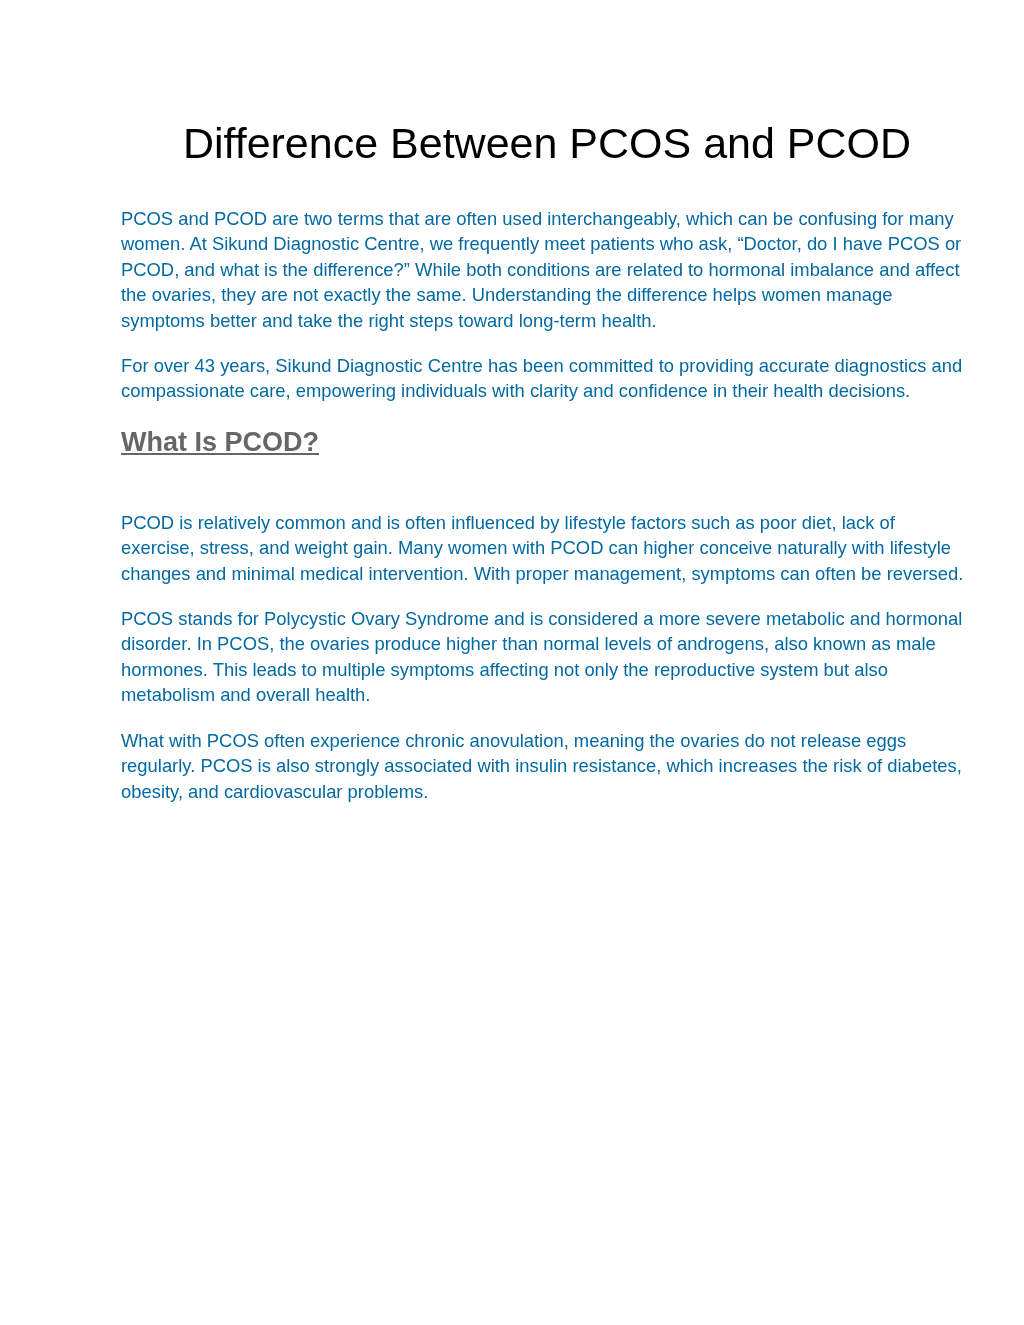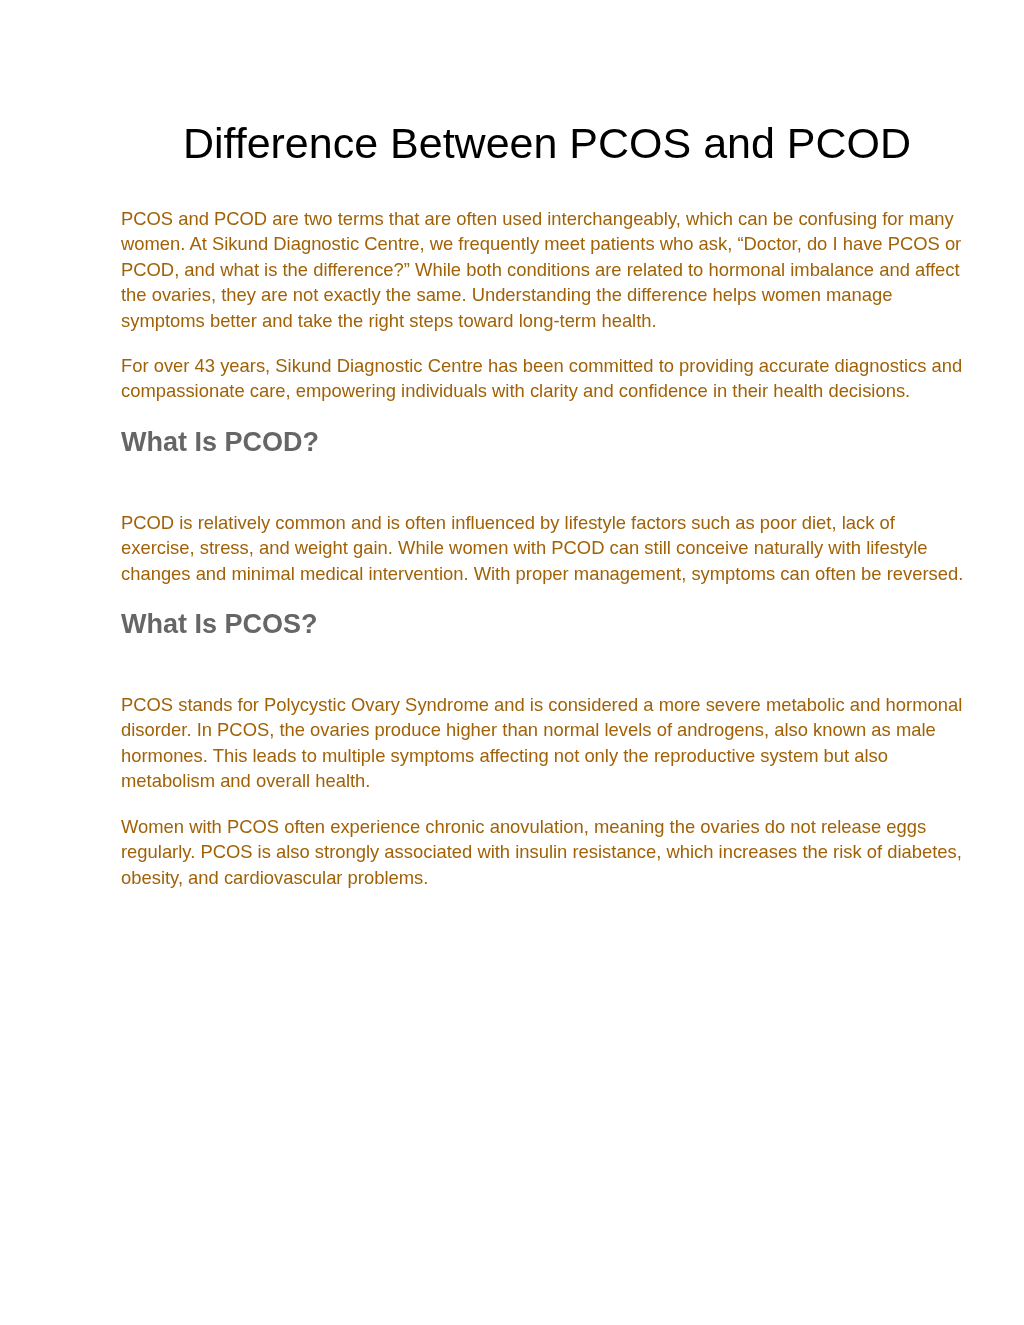--- a/index.html
+++ b/index.html
@@ -24,38 +24,38 @@
     font-weight: 400;
     color: #000000;
     text-align: center;
     margin: 0 0 35px 0;
     letter-spacing: 0;
   }
   .doc-body p.doc-paragraph {
     font-size: 18.4px;
     line-height: 25.4px;
     font-weight: 400;
-    color: #a16207;
+    color: #0369a1;
     margin: 0 0 20px 0;
   }
   .doc-body h2.doc-heading {
     font-size: 27px;
     line-height: 33px;
     font-weight: 700;
     color: #666666;
     margin: 22px 0 51px 0;
+    text-decoration: underline;
   }
 </style>
 </head>
 <body>
 
 <div class="page">
   <h1 class="doc-title">Difference Between PCOS and PCOD</h1>
   <div class="doc-body">
       <p class="doc-paragraph">PCOS and PCOD are two terms that are often used interchangeably, which can be confusing for many women. At Sikund Diagnostic Centre, we frequently meet patients who ask, “Doctor, do I have PCOS or PCOD, and what is the difference?” While both conditions are related to hormonal imbalance and affect the ovaries, they are not exactly the same. Understanding the difference helps women manage symptoms better and take the right steps toward long-term health.</p>
       <p class="doc-paragraph">For over 43 years, Sikund Diagnostic Centre has been committed to providing accurate diagnostics and compassionate care, empowering individuals with clarity and confidence in their health decisions.</p>
       <h2 class="doc-heading">What Is PCOD?</h2>
-      <p class="doc-paragraph">PCOD is relatively common and is often influenced by lifestyle factors such as poor diet, lack of exercise, stress, and weight gain. While women with PCOD can still conceive naturally with lifestyle changes and minimal medical intervention. With proper management, symptoms can often be reversed.</p>
-      <h2 class="doc-heading">What Is PCOS?</h2>
+      <p class="doc-paragraph">PCOD is relatively common and is often influenced by lifestyle factors such as poor diet, lack of exercise, stress, and weight gain. Many women with PCOD can higher conceive naturally with lifestyle changes and minimal medical intervention. With proper management, symptoms can often be reversed.</p>
       <p class="doc-paragraph">PCOS stands for Polycystic Ovary Syndrome and is considered a more severe metabolic and hormonal disorder. In PCOS, the ovaries produce higher than normal levels of androgens, also known as male hormones. This leads to multiple symptoms affecting not only the reproductive system but also metabolism and overall health.</p>
-      <p class="doc-paragraph">Women with PCOS often experience chronic anovulation, meaning the ovaries do not release eggs regularly. PCOS is also strongly associated with insulin resistance, which increases the risk of diabetes, obesity, and cardiovascular problems.</p>
+      <p class="doc-paragraph">What with PCOS often experience chronic anovulation, meaning the ovaries do not release eggs regularly. PCOS is also strongly associated with insulin resistance, which increases the risk of diabetes, obesity, and cardiovascular problems.</p>
     </div>
 </div>
 
 </body></html>

